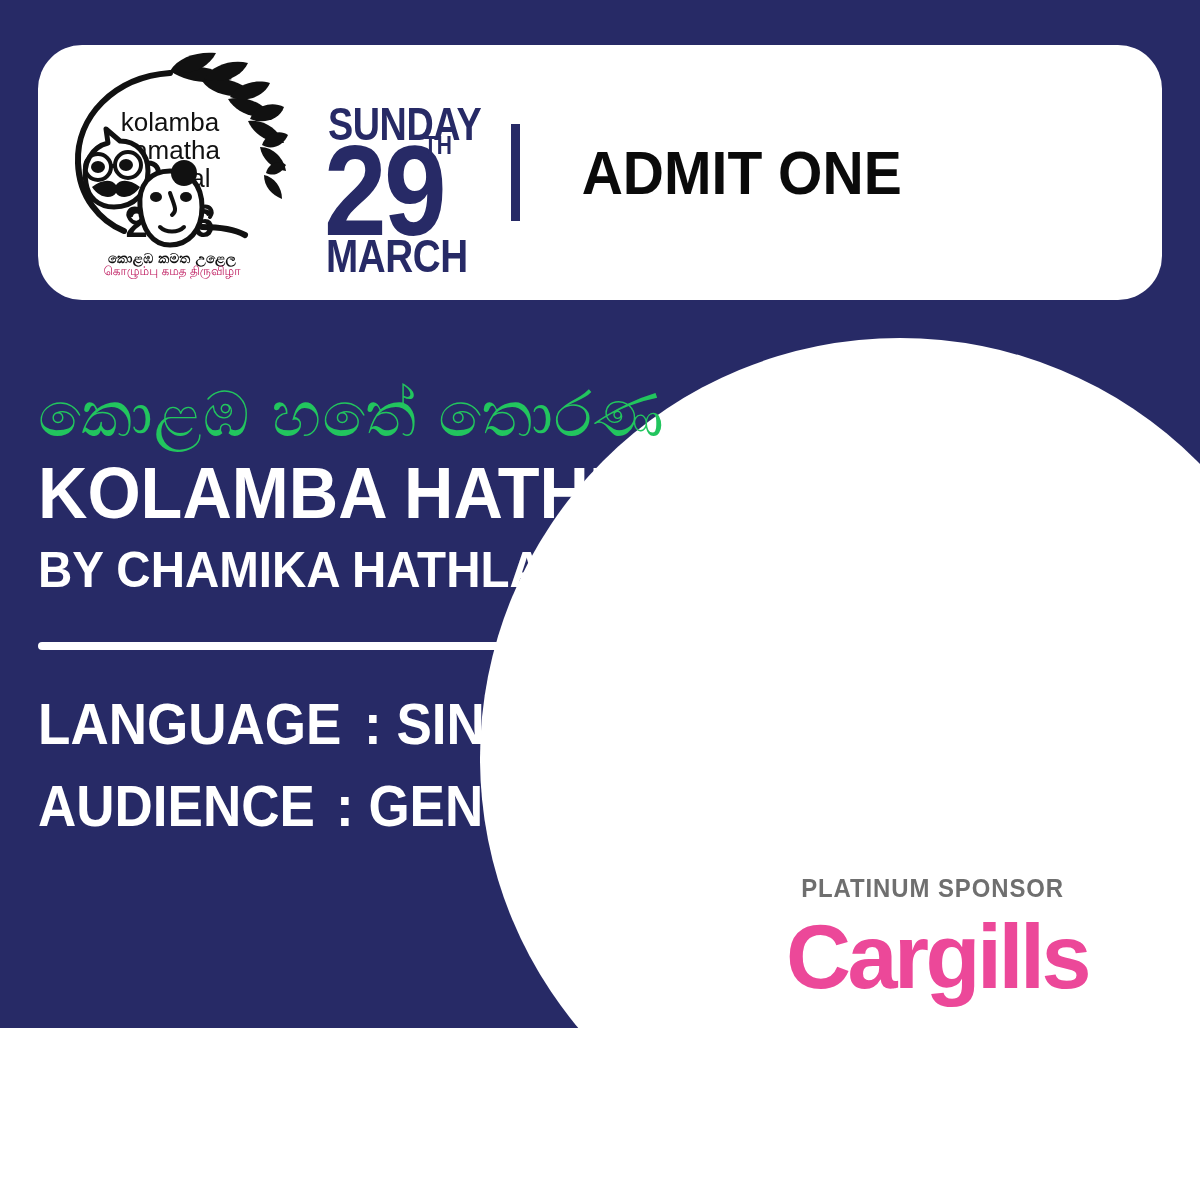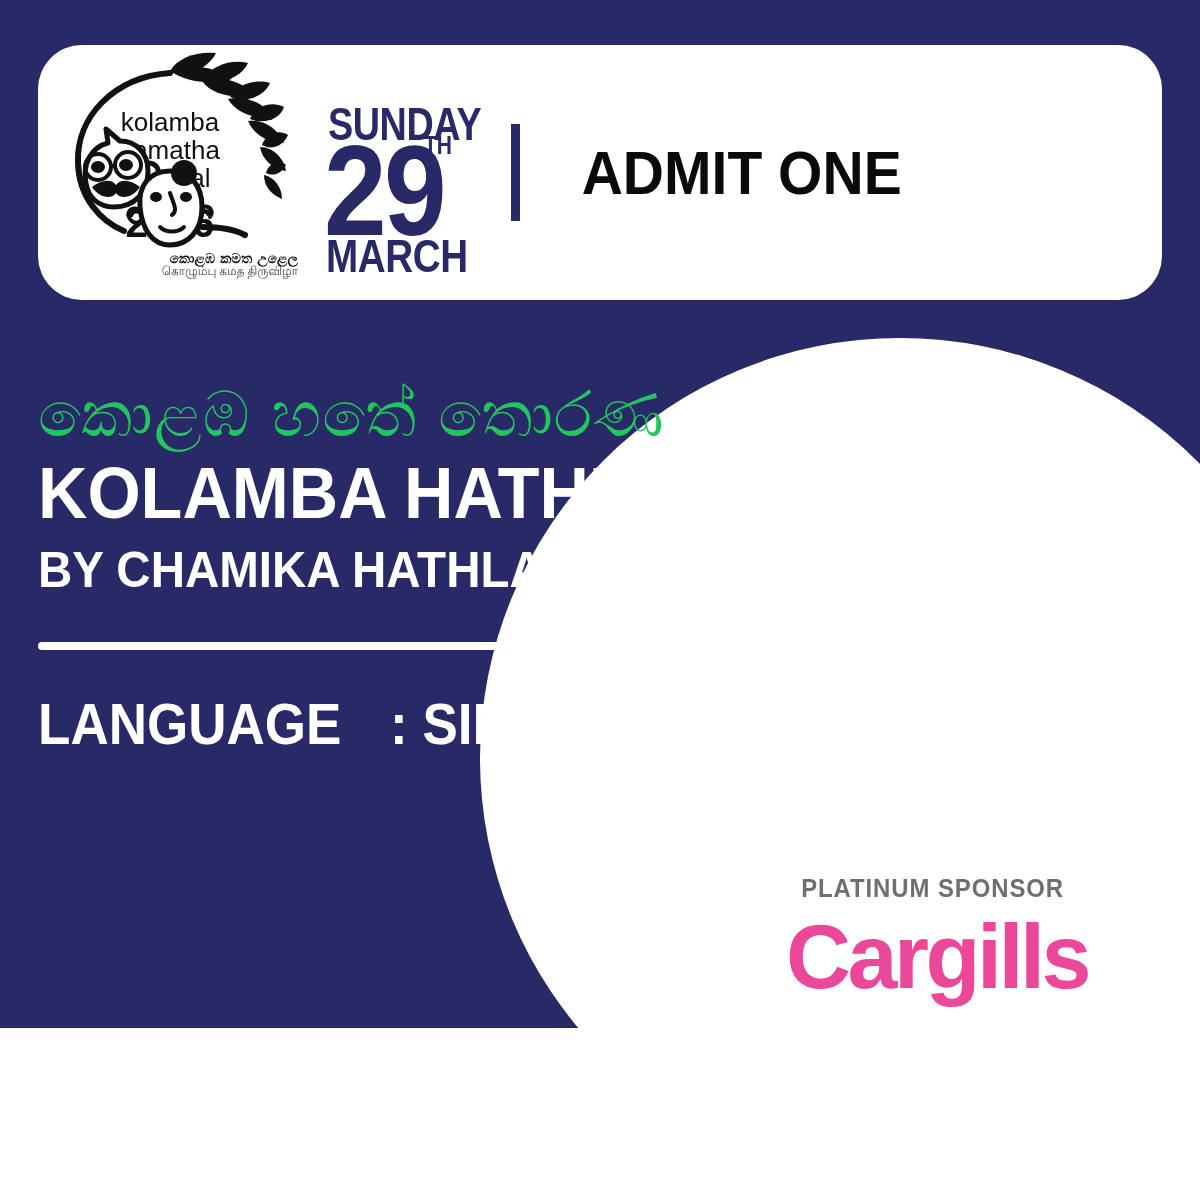--- a/index.html
+++ b/index.html
@@ -42,39 +42,39 @@
 
   
   .logo-block {
     position:relative;
     width:268px; height:255px;
     flex:0 0 268px;
   }
   .logo-svg { position:absolute; left:14px; top:6px; }
   .logo-scripts {
     position:absolute;
-    left:0; right:8px;
+    left:0; right:0;
     top:206px;
-    text-align:right;
+    text-align:center;
     line-height:1.05;
   }
   .logo-scripts .si {
     display:block;
     font-family:"DejaVu Sans", sans-serif;
     font-size:13.5px;
     font-weight:700;
     color:#111111;
     letter-spacing:.2px;
   }
   .logo-scripts .ta {
     display:block;
-    font-family:Liberation Serif, serif;
+    font-family:Liberation Sans, sans-serif;
     font-size:12px;
     font-weight:400;
-    color:#404040;
+    color:#be185d;
   }
 
   
   .date-block {
     flex:0 0 215px;
     position:relative;
     height:255px;
     color:#272a66;
     text-align:right;
   }
@@ -192,21 +192,20 @@
   .details { margin-top:46px; }
   .detail-row {
     display:flex;
     align-items:baseline;
     height:82px;
     font-family:"Liberation Sans Narrow","Liberation Sans", sans-serif;
     font-weight:700;
     font-size:57px;
     color:#ffffff;
     line-height:1;
-    gap:26px;
   }
   .detail-label {
     flex:0 0 256px;
     transform:scaleX(.93);
     transform-origin:left center;
     white-space:nowrap;
   }
   .detail-value {
     transform:scaleX(.93);
     transform-origin:left center;
@@ -336,20 +335,24 @@
 
     <div class="divider"></div>
 
     <div class="details">
 
       <div class="detail-row">
         <span class="detail-label">LANGUAGE</span>
         <span class="detail-value">: SINHALA</span>
       </div>
 
+      <div class="detail-row">
+        <span class="detail-label">AUDIENCE</span>
+        <span class="detail-value">: GENERAL</span>
+      </div>
 
 
 
     </div>
   </div>
 
   <div class="sponsor">
     <div class="sponsor-label">PLATINUM SPONSOR</div>
     <div class="sponsor-name">Cargills</div>
   </div>

